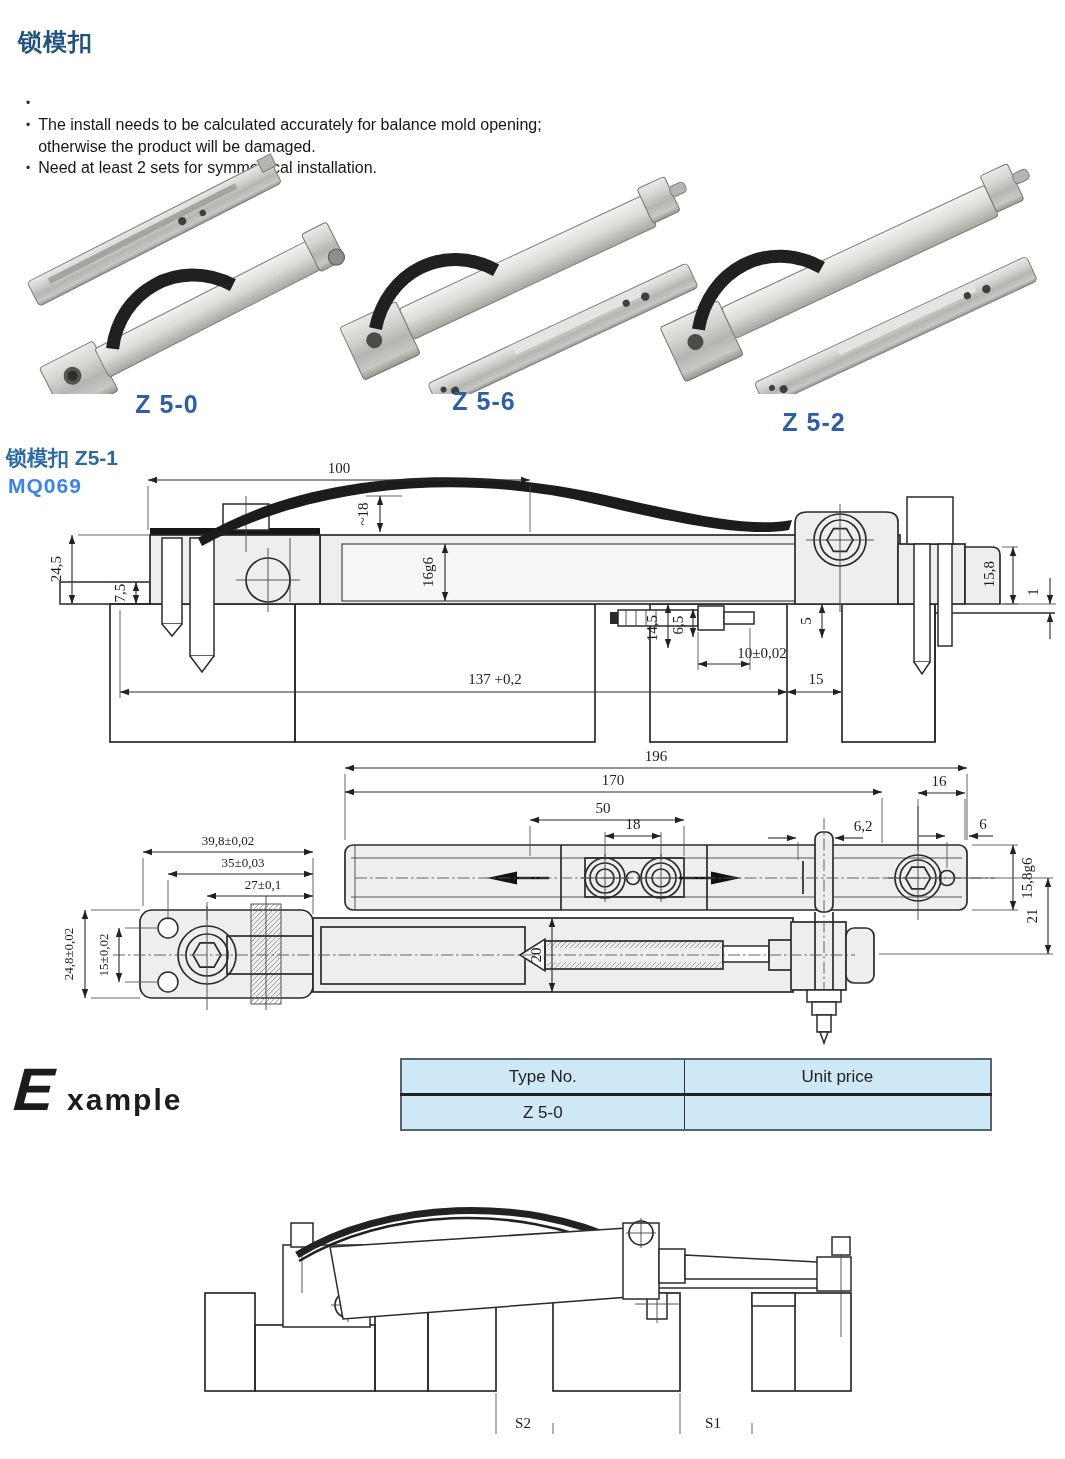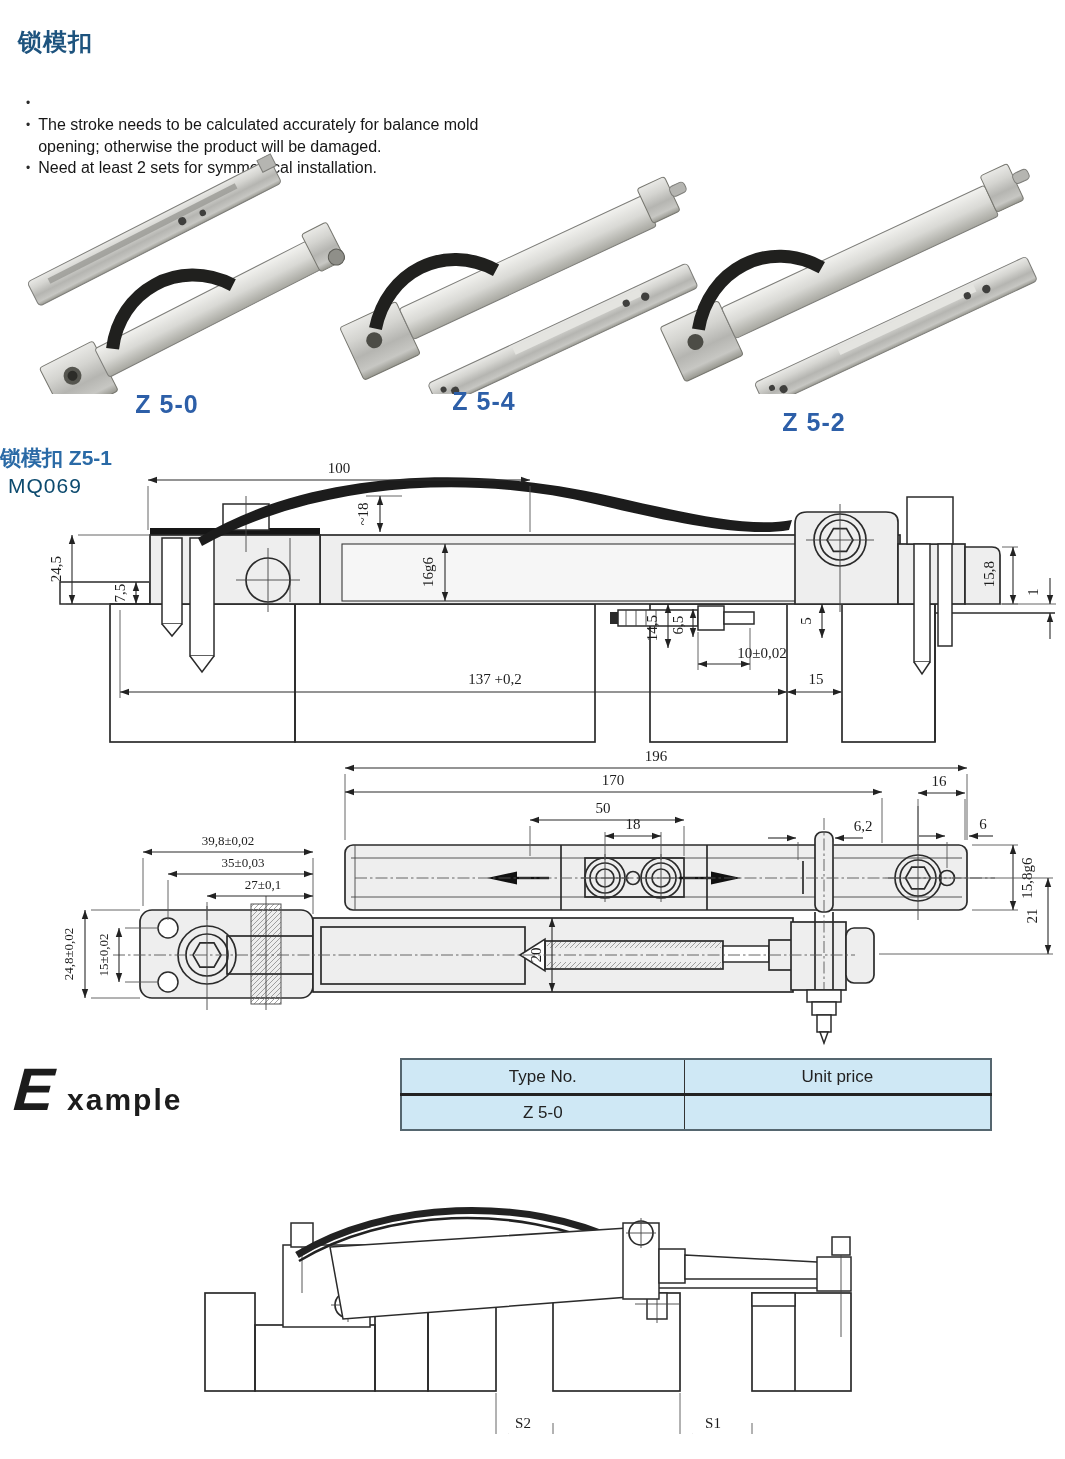--- a/index.html
+++ b/index.html
@@ -6,22 +6,22 @@
   #page{position:relative;width:1065px;height:1434px;background:#fff;overflow:hidden;
         font-family:"Liberation Sans",sans-serif;color:#141414;}
   .abs{position:absolute;}
   .page-title{left:18px;top:26px;font-size:24px;font-weight:bold;color:#1d537e;letter-spacing:1px;}
   .bullets{left:26px;top:92px;width:516px;}
   .bullet-row{display:flex;align-items:flex-start;}
   .bullet-mark{font-size:12px;line-height:22px;margin-right:8px;color:#2a2a2a;}
   .bullet-text{font-size:16px;line-height:21.5px;color:#161616;}
   .prod-label{font-size:25px;color:#2d5fa8;font-weight:600;letter-spacing:1px;text-align:center;width:140px;
               font-family:"Liberation Sans",sans-serif;}
-  .section-title{left:0;top:444px;font-size:21px;font-weight:bold;color:#2a6aa6;}
-  .section-code{left:8px;top:474px;font-size:21px;font-weight:400;color:#0c4a6e;letter-spacing:1px;}
+  .section-title{left:6px;top:444px;font-size:21px;font-weight:bold;color:#2a6aa6;}
+  .section-code{left:8px;top:474px;font-size:21px;font-weight:700;color:#3b82f6;letter-spacing:1px;}
   .example-logo{left:14px;top:1060px;display:flex;align-items:flex-end;color:#1c1c1c;}
   .ex-big{font-size:60px;line-height:60px;font-weight:bold;font-style:italic;transform:skewX(-4deg);}
   .ex-rest{font-size:30px;line-height:30px;font-weight:bold;letter-spacing:2px;margin-bottom:5px;margin-left:13px;}
   .price-table{left:400px;top:1058px;width:592px;}
   .price-table table{border-collapse:collapse;width:100%;background:#cfe8f5;border:2px solid #55666f;}
   .price-table td{border-left:1.5px solid #333;border-right:1.5px solid #333;
       text-align:center;font-size:17px;color:#222;height:31px;}
   .price-table tr.hdr td{border-bottom:3px solid #222;}
   svg text.dim{font-family:"Liberation Serif",serif;font-size:15px;fill:#1d1d1d;}
   svg text.dimsm{font-family:"Liberation Serif",serif;font-size:13px;fill:#1d1d1d;}
@@ -71,21 +71,21 @@
 <div id="page">
 
   <div class="abs page-title">锁模扣</div>
 
   <div class="abs bullets">
     <div class="bullet-row">
       <span class="bullet-mark">•</span>
     </div>
     <div class="bullet-row">
       <span class="bullet-mark">•</span>
-      <span class="bullet-text">The stroke needs to be calculated accurately for balance mold opening; otherwise the product will be damaged.</span>
+      <span class="bullet-text">The install needs to be calculated accurately for balance mold opening; otherwise the product will be damaged.</span>
     </div>
     <div class="bullet-row">
       <span class="bullet-mark">•</span>
       <span class="bullet-text">Need at least 2 sets for symmetrical installation.</span>
     </div>
   </div>
 
   <svg class="abs" style="left:0;top:148px" width="1065" height="246" viewBox="0 0 1065 246">
 
     <g transform="translate(190,150) rotate(-27)">
@@ -139,21 +139,21 @@
         <rect x="-130" y="64" width="300" height="27" rx="4" fill="url(#met)" stroke="#7d7d79"></rect>
         <rect x="-40" y="67" width="150" height="8" fill="#e4e4e0"></rect>
         <circle cx="100" cy="75" r="3.6" fill="#3f3f3d"></circle>
           <circle cx="120" cy="77" r="4.2" fill="#3f3f3d"></circle>
         <circle cx="-106" cy="82" r="4" fill="#3f3f3d"></circle>
           <circle cx="-116" cy="76" r="3" fill="#3f3f3d"></circle>
       </g>
     </g>
   </svg>
   <div class="abs prod-label" style="left:97px;top:390px">Z 5-0</div>
-  <div class="abs prod-label" style="left:414px;top:387px">Z 5-4</div>
+  <div class="abs prod-label" style="left:414px;top:387px">Z 5-6</div>
   <div class="abs prod-label" style="left:744px;top:408px">Z 5-2</div>
 
   <div class="abs section-title">锁模扣 Z5-1</div>
   <div class="abs section-code">MQ069</div>
 
   <svg class="abs" style="left:50px;top:452px" width="1010" height="300" viewBox="0 0 1010 300">
 
     <rect x="10" y="130" width="90" height="22" class="olw"></rect>
     <rect x="60" y="152" width="185" height="138" fill="url(#hatchA)" class="ol"></rect>
     <rect x="245" y="152" width="300" height="138" fill="url(#hatchV)" class="ol"></rect>

